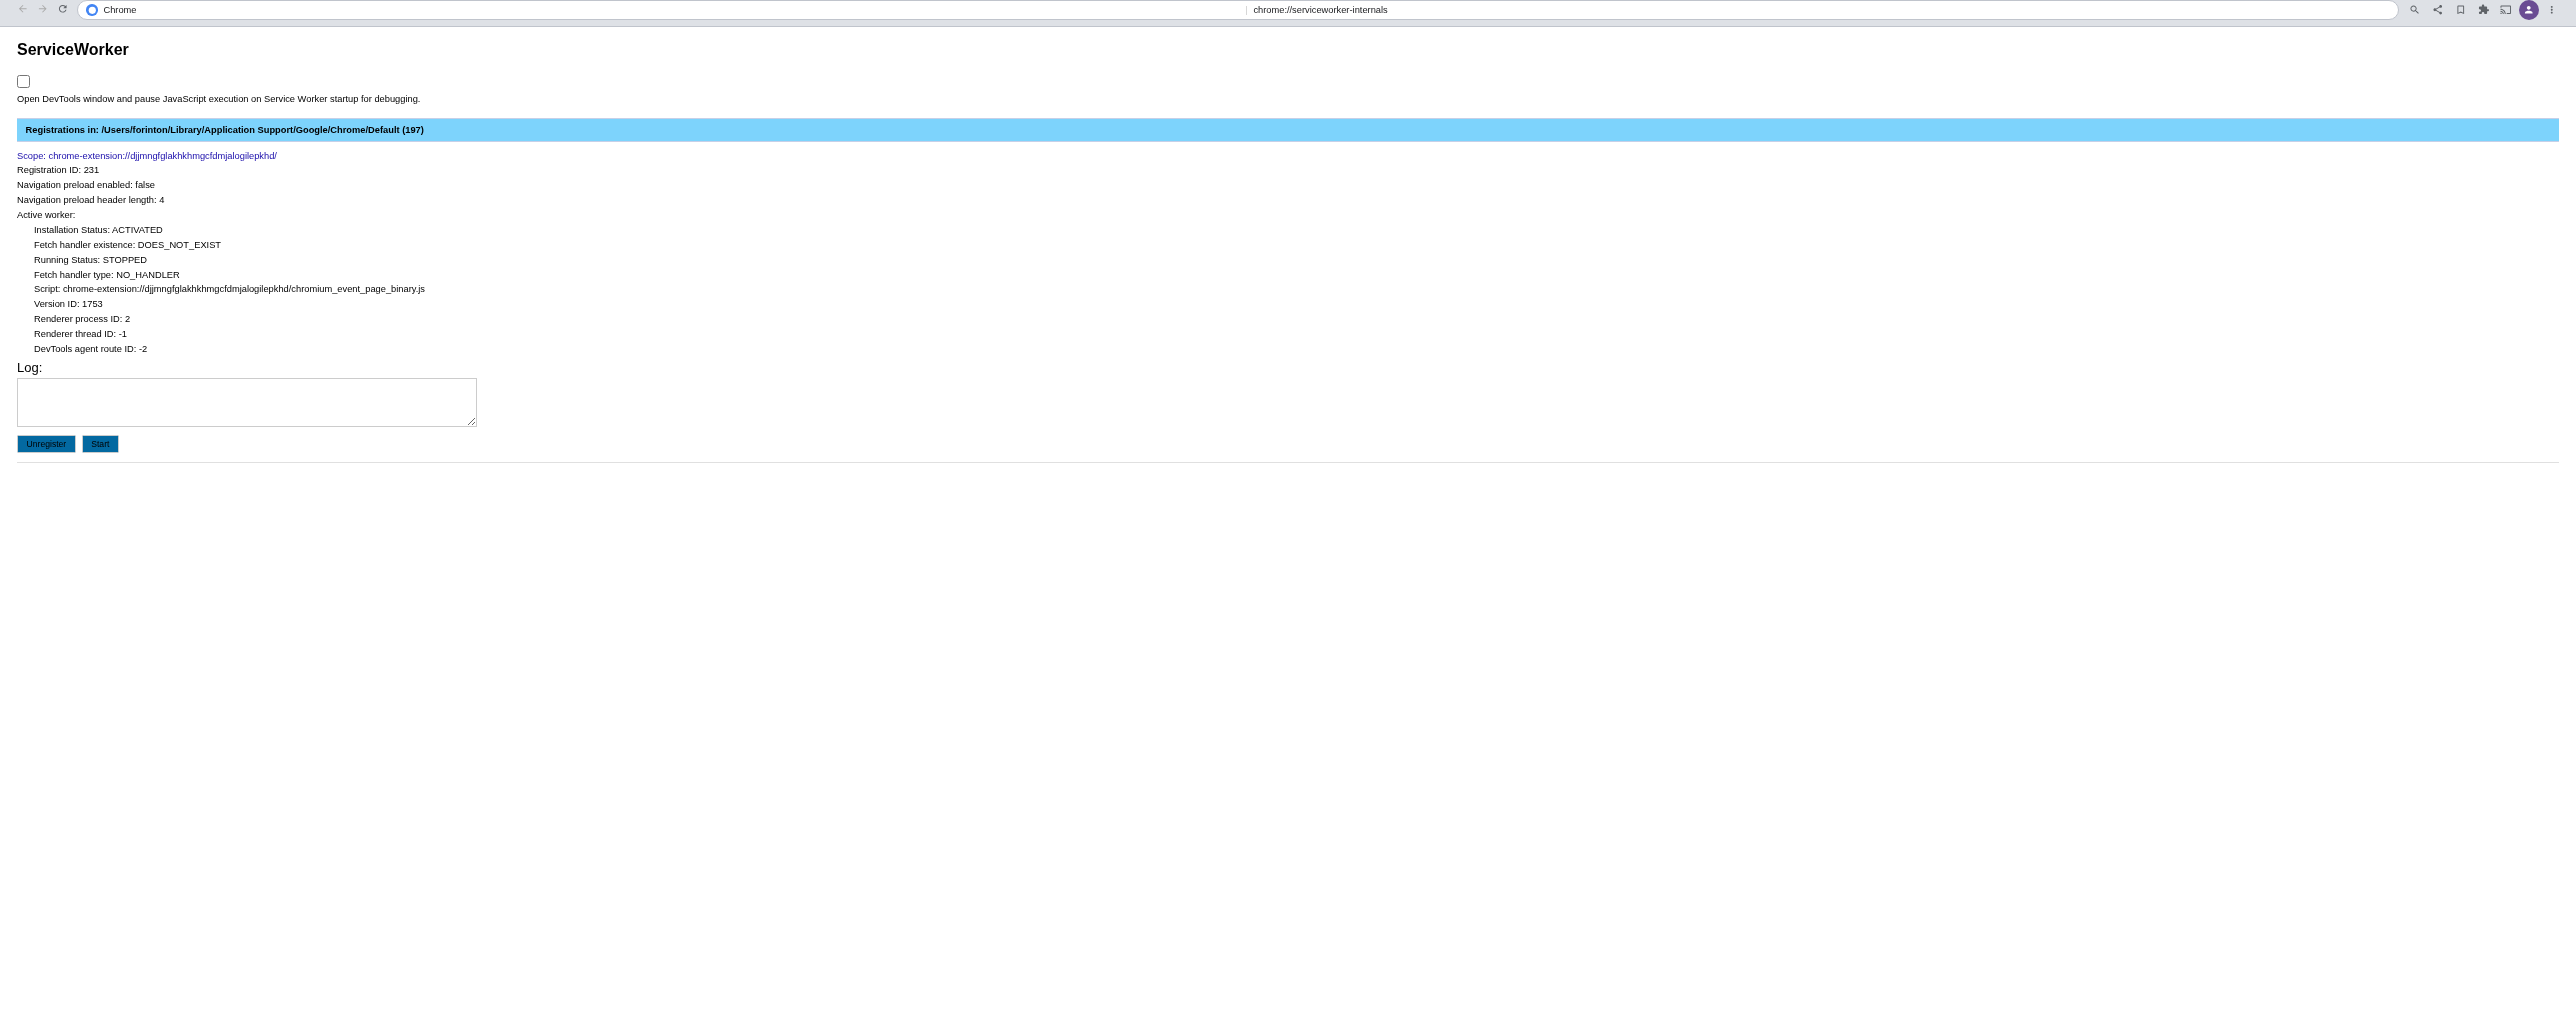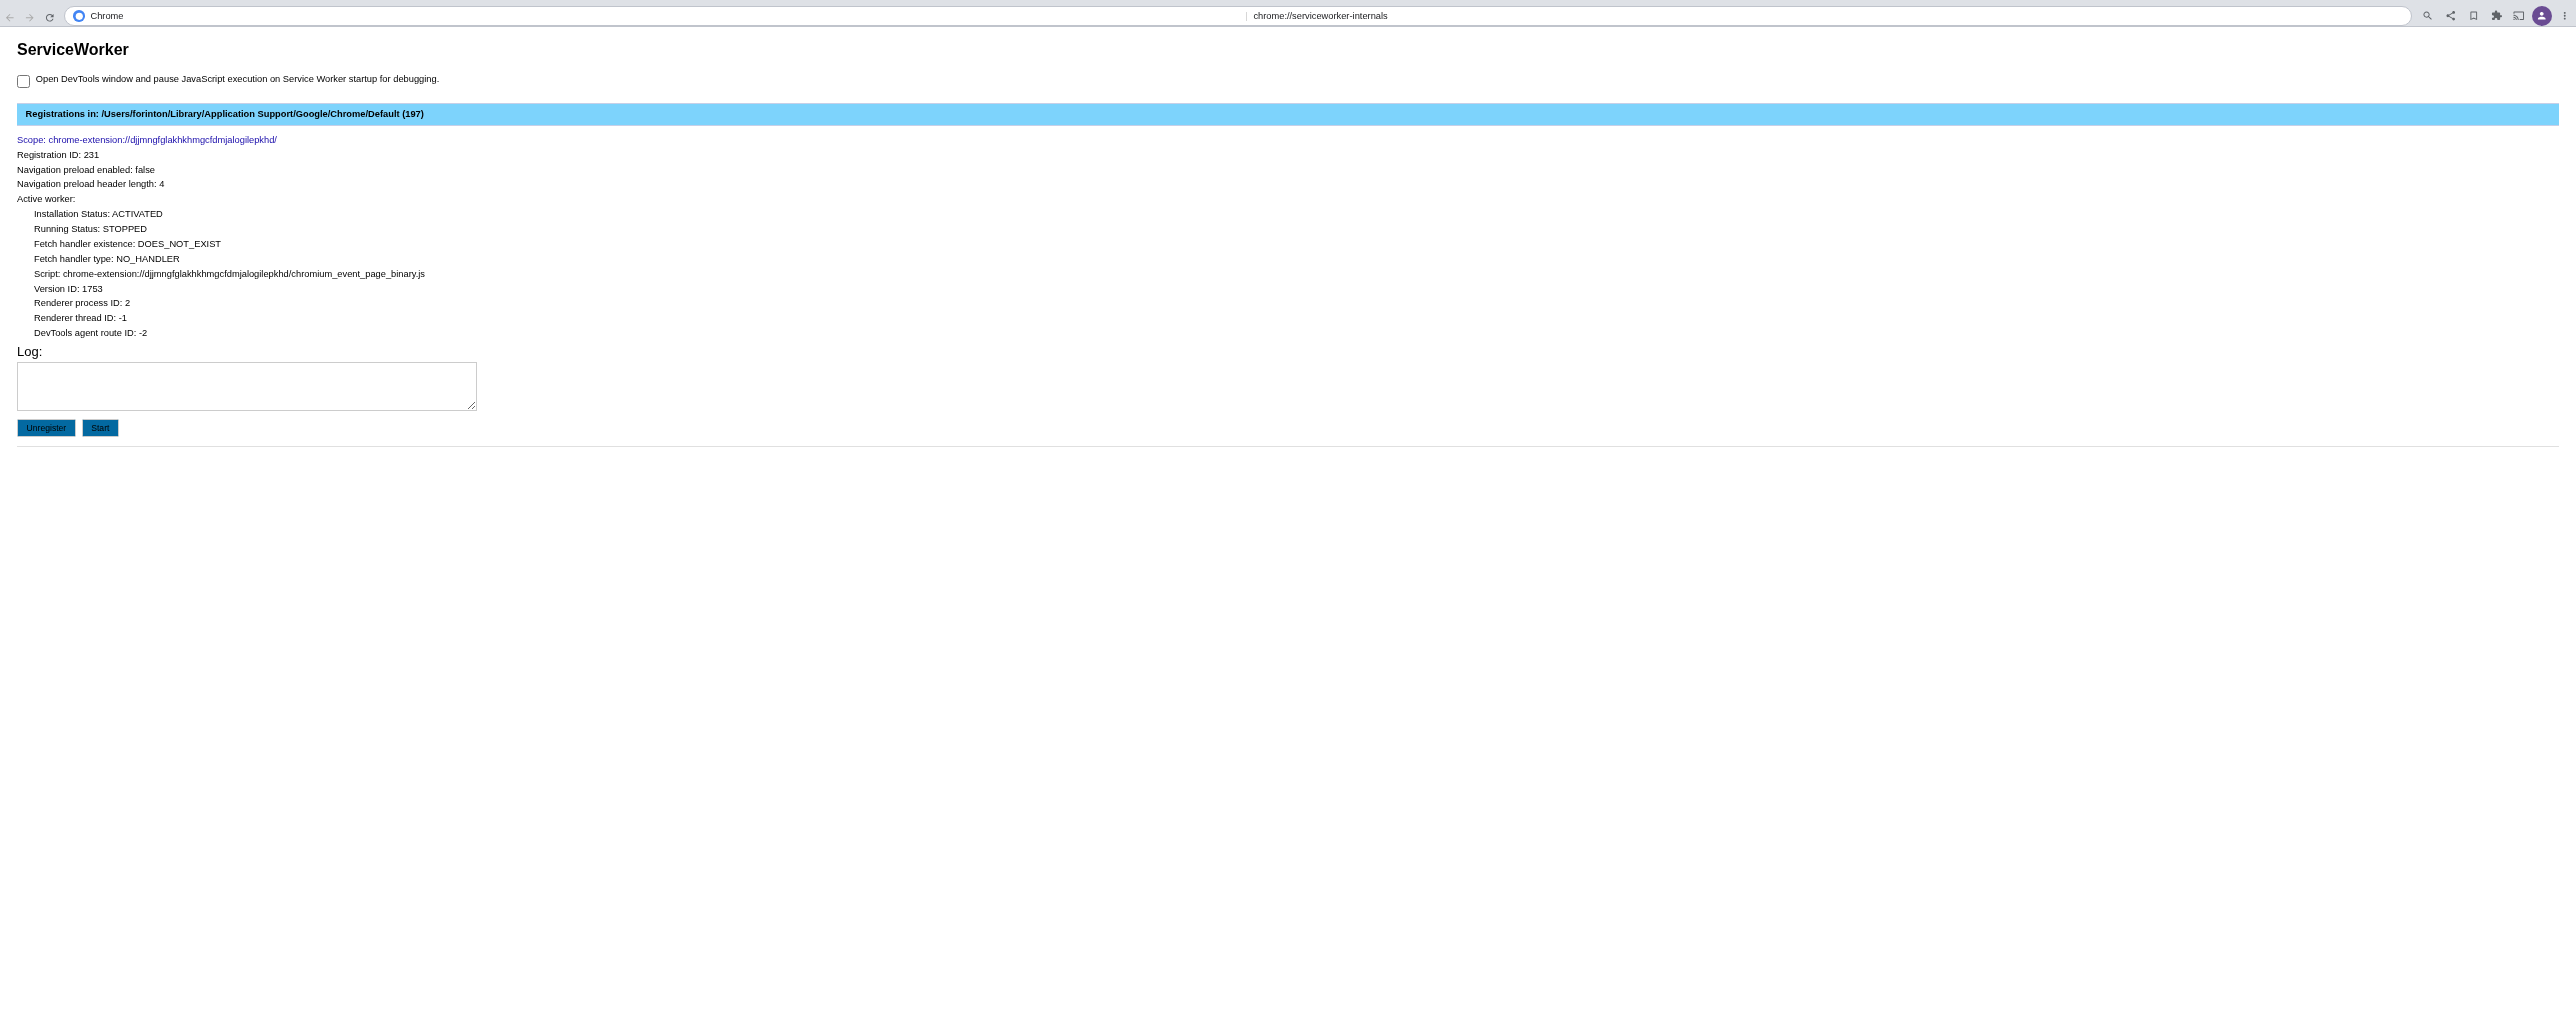--- a/index.html
+++ b/index.html
@@ -13,22 +13,22 @@
       font-size: 9.3px;
       background: #fff;
       color: #000;
     }
 
     
     .browser-chrome {
       background: #dee1e6;
       height: 27px;
       display: flex;
-      align-items: flex-end;
-      padding: 0 1px;
+      align-items: flex-start;
+      padding: 0 14px;
       border-bottom: 0.7px solid #c0c4cc;
       gap: 5.8px;
     }
 
     .nav-buttons {
       display: flex;
       gap: 2.9px;
       align-items: center;
     }
 
@@ -118,20 +118,21 @@
       font-weight: bold;
       color: #000;
       margin-bottom: 14.4px;
     }
 
     .devtools-checkbox-row {
       display: flex;
       align-items: flex-start;
       gap: 5.8px;
       margin-bottom: 14.4px;
+      flex-direction: column;
     }
 
     .devtools-checkbox-row input[type="checkbox"] {
       margin-top: 1.4px;
       flex-shrink: 0;
     }
 
     .devtools-checkbox-label {
       font-size: 9.3px;
       color: #000;
@@ -306,22 +307,22 @@
 
   <div class="worker-section">
     <div>
       <a class="scope-link" href="chrome-extension://djjmngfglakhkhmgcfdmjalogilepkhd/">Scope: chrome-extension://djjmngfglakhkhmgcfdmjalogilepkhd/</a>
     </div>
     <div class="info-line">Registration ID: 231</div>
     <div class="info-line">Navigation preload enabled: false</div>
     <div class="info-line">Navigation preload header length: 4</div>
     <div class="info-line">Active worker:</div>
     <div class="info-line indented">Installation Status: ACTIVATED</div>
+    <div class="info-line indented">Fetch handler existence: DOES_NOT_EXIST</div>
     <div class="info-line indented">Running Status: STOPPED</div>
-    <div class="info-line indented">Fetch handler existence: DOES_NOT_EXIST</div>
     <div class="info-line indented">Fetch handler type: NO_HANDLER</div>
     <div class="info-line indented">Script: chrome-extension://djjmngfglakhkhmgcfdmjalogilepkhd/chromium_event_page_binary.js</div>
     <div class="info-line indented">Version ID: 1753</div>
     <div class="info-line indented">Renderer process ID: 2</div>
     <div class="info-line indented">Renderer thread ID: -1</div>
     <div class="info-line indented">DevTools agent route ID: -2</div>
 
     <div class="log-section">
       <div class="log-label">Log:</div>
       <textarea class="log-textarea" style=""></textarea>

